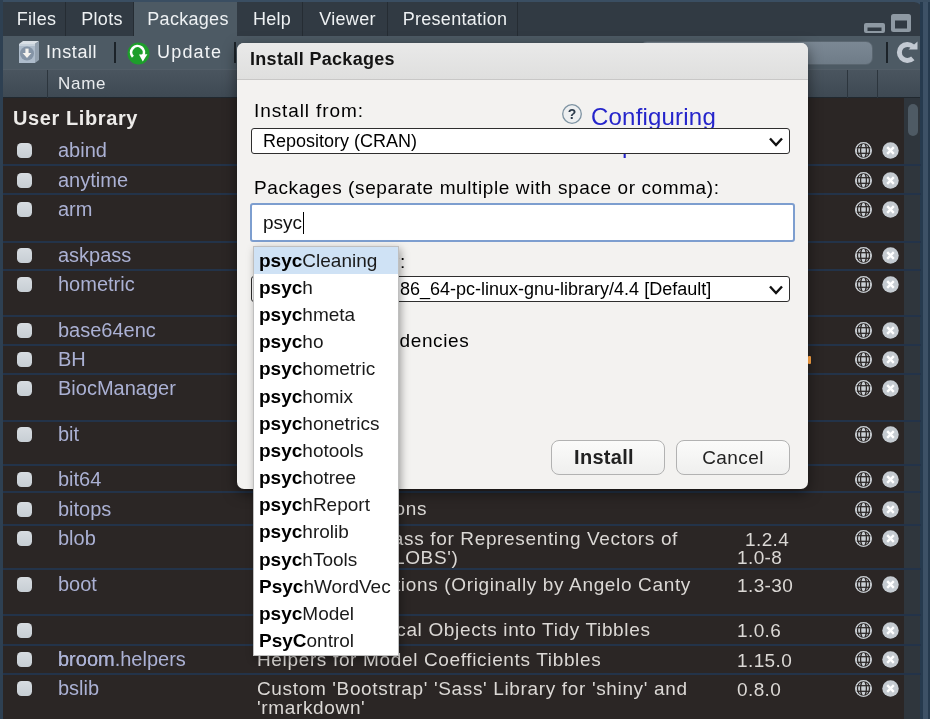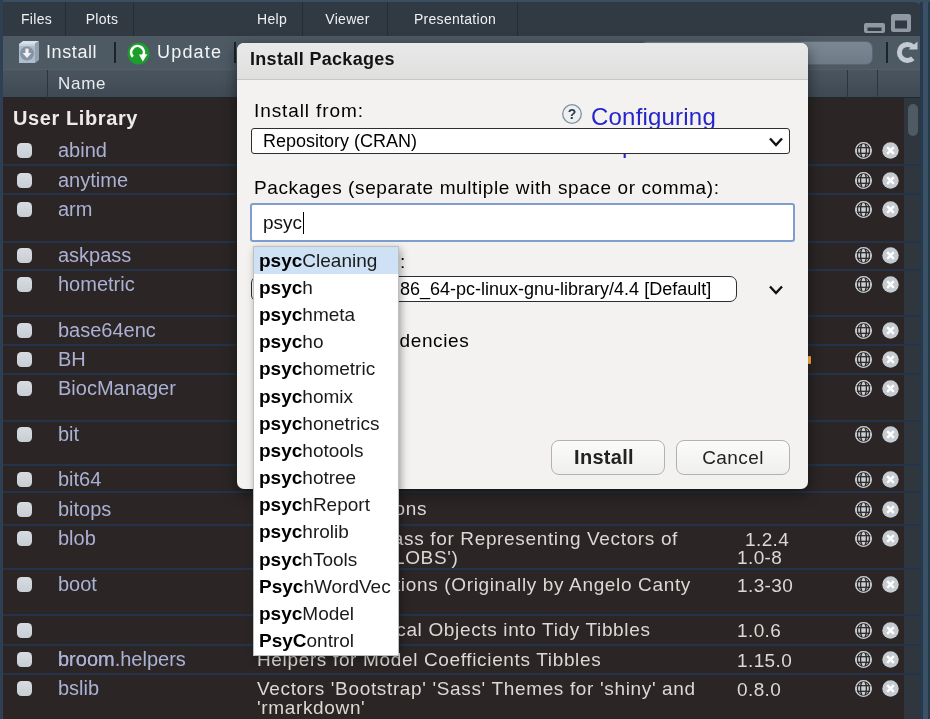--- a/index.html
+++ b/index.html
@@ -4,21 +4,21 @@
 <style>
 * { margin:0; padding:0; box-sizing:border-box; }
 html,body { width:930px; height:719px; overflow:hidden; }
 body { position:relative; font-family:"Liberation Sans", sans-serif; background:#2b2625; }
 .abs { position:absolute; }
 
 
 #topborder { left:0; top:0; width:930px; height:3px; background:#3a4e62; }
 #leftborder { left:0; top:0; width:3px; height:719px; background:#2e4052; z-index:5; }
 #tabbar { left:3px; top:2px; width:920px; height:34px; background:#313a43; }
-.tab { position:absolute; top:0; height:34px; color:#eef1f3; font-size:14px; letter-spacing:0.3px; padding-left:5px;
+.tab { position:absolute; top:0; height:34px; color:#eef1f3; font-size:18px; letter-spacing:0.3px; padding-left:5px;
   display:flex; align-items:center; justify-content:center; border-right:1px solid #252c33; }
 .tab.active { background:#4d5a64; border-right:none; }
 #toolbar { left:3px; top:36px; width:920px; height:33px; background:#4d5a64; }
 .tsep { position:absolute; top:6px; width:2px; height:21px; background:#1c2329; }
 .tbtxt { position:absolute; top:0; height:33px; display:flex; align-items:center; color:#f2f4f6; font-size:18px; letter-spacing:0.6px; }
 #searchbox { left:637px; top:5px; width:233px; height:24px; background:linear-gradient(180deg,#7b8894 0%,#6f7c88 100%); border-radius:7px; border:1px solid #5a6670; }
 #header { left:3px; top:69px; width:918px; height:29px; background:linear-gradient(180deg,#4a555f 0%,#3e4953 100%); border-top:1px solid #535e68; border-bottom:1px solid #20282f; }
 .hsep { position:absolute; top:0px; width:1px; height:29px; background:#2c353d; }
 #hname { position:absolute; left:55px; top:0; height:27px; display:flex; align-items:center; color:#e8ebee; font-size:17px; letter-spacing:0.7px; }
 
@@ -63,20 +63,21 @@
 #orangedash { left:808px; top:356px; width:2.5px; height:8px; background:#e0913c; border-radius:1px; z-index:15; }
 </style>
 </head>
 <body>
 <div class="abs" id="topborder"></div>
 <div class="abs" id="leftborder"></div>
 <div class="abs" style="left:900px; top:0; width:30px; height:30px; background:#3a4e62;"></div>
 <div class="abs" id="tabbar" style="border-top-right-radius:9px;">
   <div class="tab" style="left:0; width:63px;">Files</div>
   <div class="tab" style="left:63px; width:68px;">Plots</div>
+  <div class="tab active" style="left:131px; width:103px;">Packages</div>
   <div class="tab" style="left:234px; width:66px;">Help</div>
   <div class="tab" style="left:385px; width:130px;">Presentation</div>
   <div class="tab" style="left:300px; width:85px;">Viewer</div>
   <svg class="abs" style="left:861px; top:11px;" width="50" height="21" viewBox="0 0 50 21">
     <rect x="0" y="10" width="21" height="10" rx="2" fill="#8e99a3"></rect>
     <rect x="3.5" y="14.5" width="14" height="3.5" fill="#313a43"></rect>
     <rect x="27" y="1" width="20" height="18" rx="2.5" fill="#8e99a3"></rect>
     <rect x="31" y="7.5" width="12" height="8" fill="#313a43"></rect>
   </svg>
 </div>
@@ -381,21 +382,21 @@
         <ellipse cx="8.5" cy="8.5" rx="6.0" ry="7.5"></ellipse>
       </g>
       <circle cx="8.5" cy="8.5" r="7.85" fill="none" stroke="#c9ced3" stroke-width="1.1"></circle>
     </svg>
 <svg class="gx" style="left:882px; top:651.0px;" width="17" height="17" viewBox="0 0 17 17">
       <circle cx="8.5" cy="8.5" r="8.2" fill="#c5cbd1"></circle>
       <path d="M5.2 5.2 L11.8 11.8 M11.8 5.2 L5.2 11.8" stroke="#fff" stroke-width="2.4"></path>
     </svg>
 <div class="cb" style="top:681.0px;"></div>
 <div class="pname" style="top:677.0px;">bslib</div>
-<div class="pdesc" style="top:678.5px;">Vectors 'Bootstrap' 'Sass' Themes for 'shiny' and</div>
+<div class="pdesc" style="top:678.5px;">Custom 'Bootstrap' 'Sass' Library for 'shiny' and</div>
 <div class="pdesc" style="top:698.3px;">'rmarkdown'</div>
 <div class="pver" style="top:678.5px;">0.8.0</div>
 <svg class="gx" style="left:855px; top:680.0px;" width="17" height="17" viewBox="0 0 17 17">
       <circle cx="8.5" cy="8.5" r="8.2" fill="#c9ced3"></circle>
       <g stroke="#2b2625" stroke-width="1.25" fill="none">
         <line x1="1" y1="5.7" x2="16" y2="5.7"></line>
         <line x1="1" y1="11.3" x2="16" y2="11.3"></line>
         <ellipse cx="8.5" cy="8.5" rx="2.9" ry="7.6"></ellipse>
         <ellipse cx="8.5" cy="8.5" rx="6.0" ry="7.5"></ellipse>
       </g>
@@ -421,21 +422,21 @@
     <span style="left:11px;">Repository (CRAN)</span>
     <svg class="chev" style="left:516px; top:7px;" width="16" height="12" viewBox="0 0 16 12">
         <path d="M2 2.5 L8 9 L14 2.5" fill="none" stroke="#111" stroke-width="2.4"></path>
       </svg>
   </div>
   <div class="dlabel" style="left:17px; top:134px;">Packages (separate multiple with space or comma):</div>
   <div id="dinput">
       <span>psyc</span>
     </div>
   <div class="dlabel" style="left:18px; top:208px;">Install to Library:</div>
-  <div class="dsel" style="left:14px; top:233px; width:486px;border-radius:7px;">
+  <div class="dsel" style="left:14px; top:233px; width:539px;">
     <span style="left:148px;">86_64-pc-linux-gnu-library/4.4 [Default]</span>
     <svg class="chev" style="left:516px; top:7px;" width="16" height="12" viewBox="0 0 16 12">
         <path d="M2 2.5 L8 9 L14 2.5" fill="none" stroke="#111" stroke-width="2.4"></path>
       </svg>
   </div>
   <div class="dlabel" style="left:47px; top:287px;">Install dependencies</div>
   <div class="dbtn" style="left:314px; font-weight:bold; font-size:20px; letter-spacing:0.3px; padding-right:8px;">Install</div>
   <div class="dbtn" style="left:439px;">Cancel</div>
 </div>
 <div class="abs" id="orangedash"></div>

